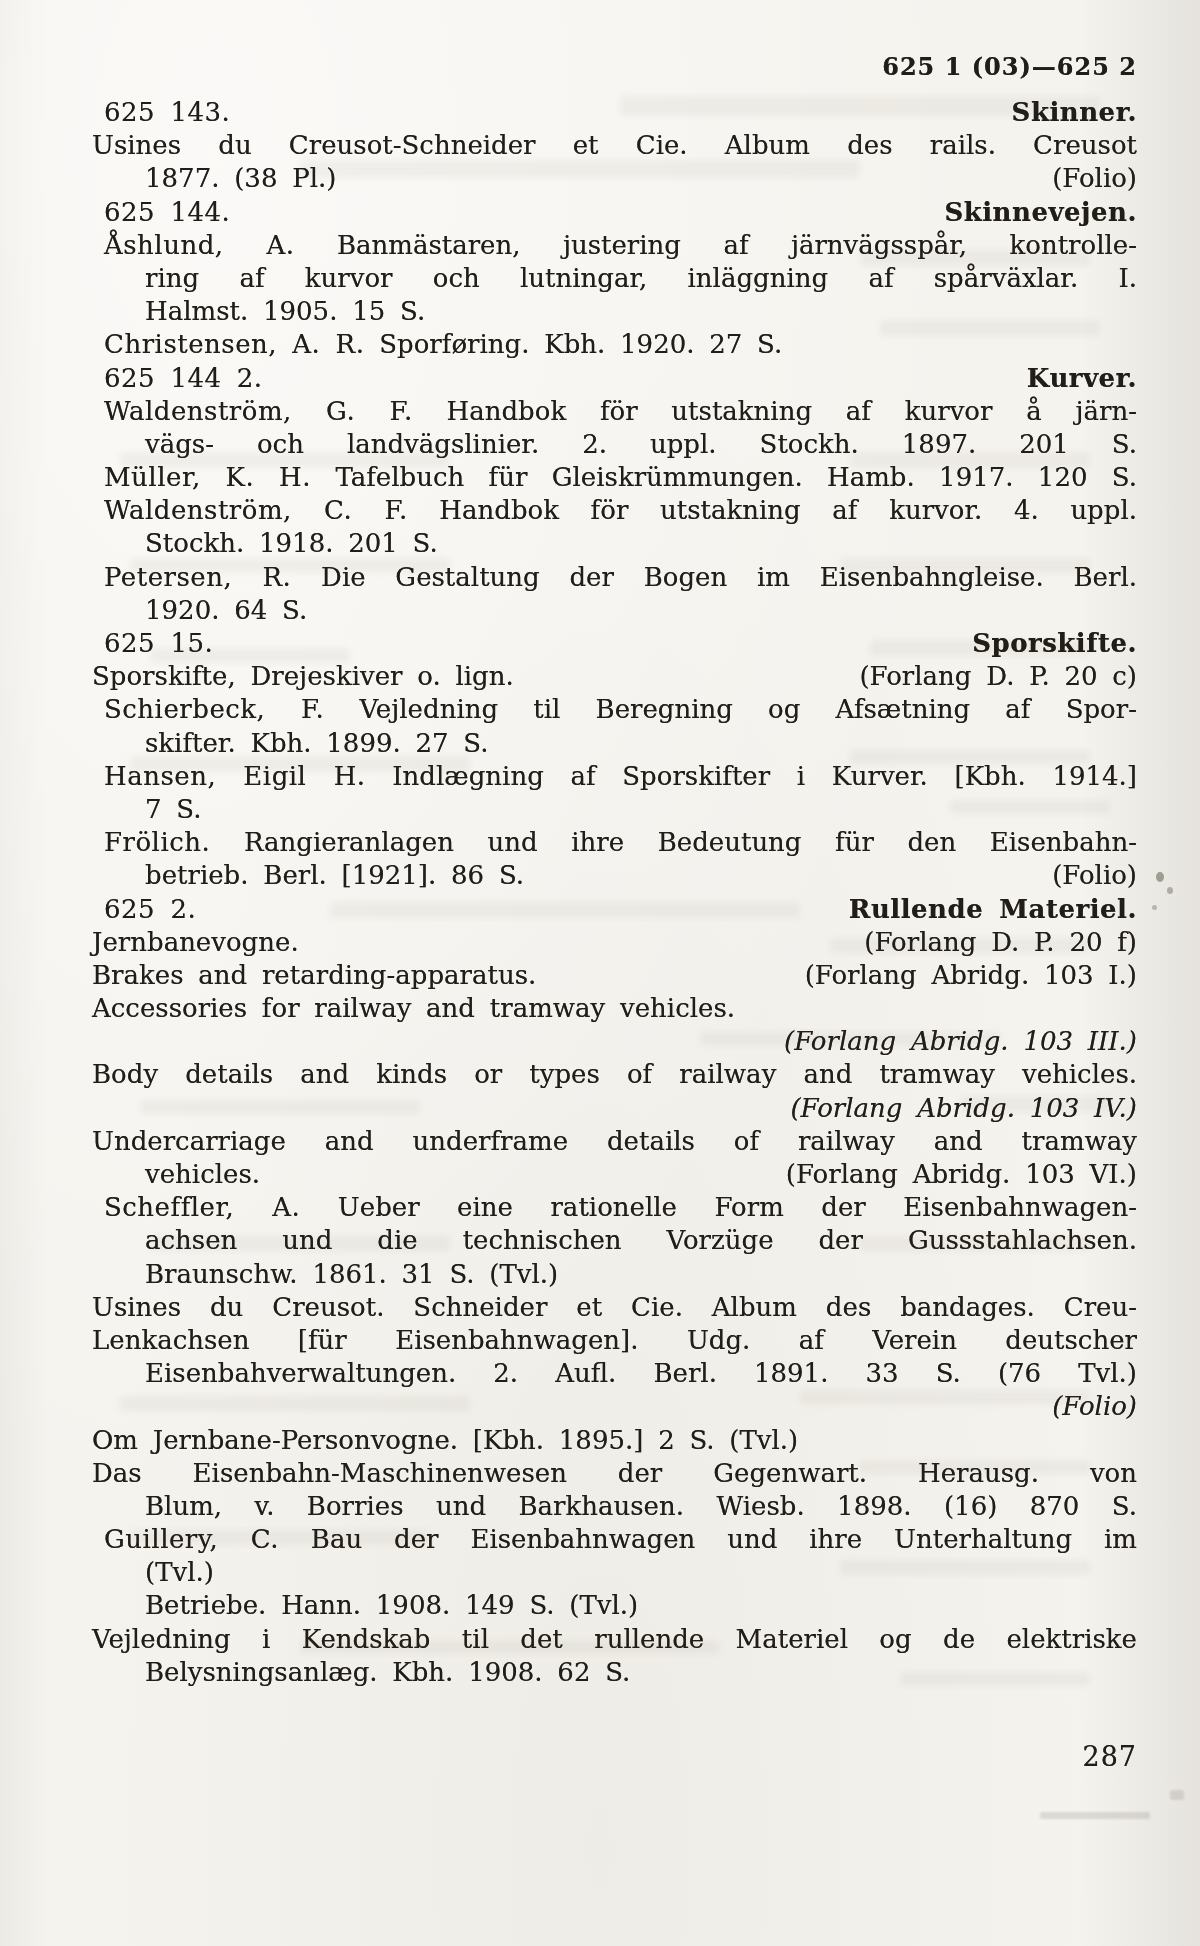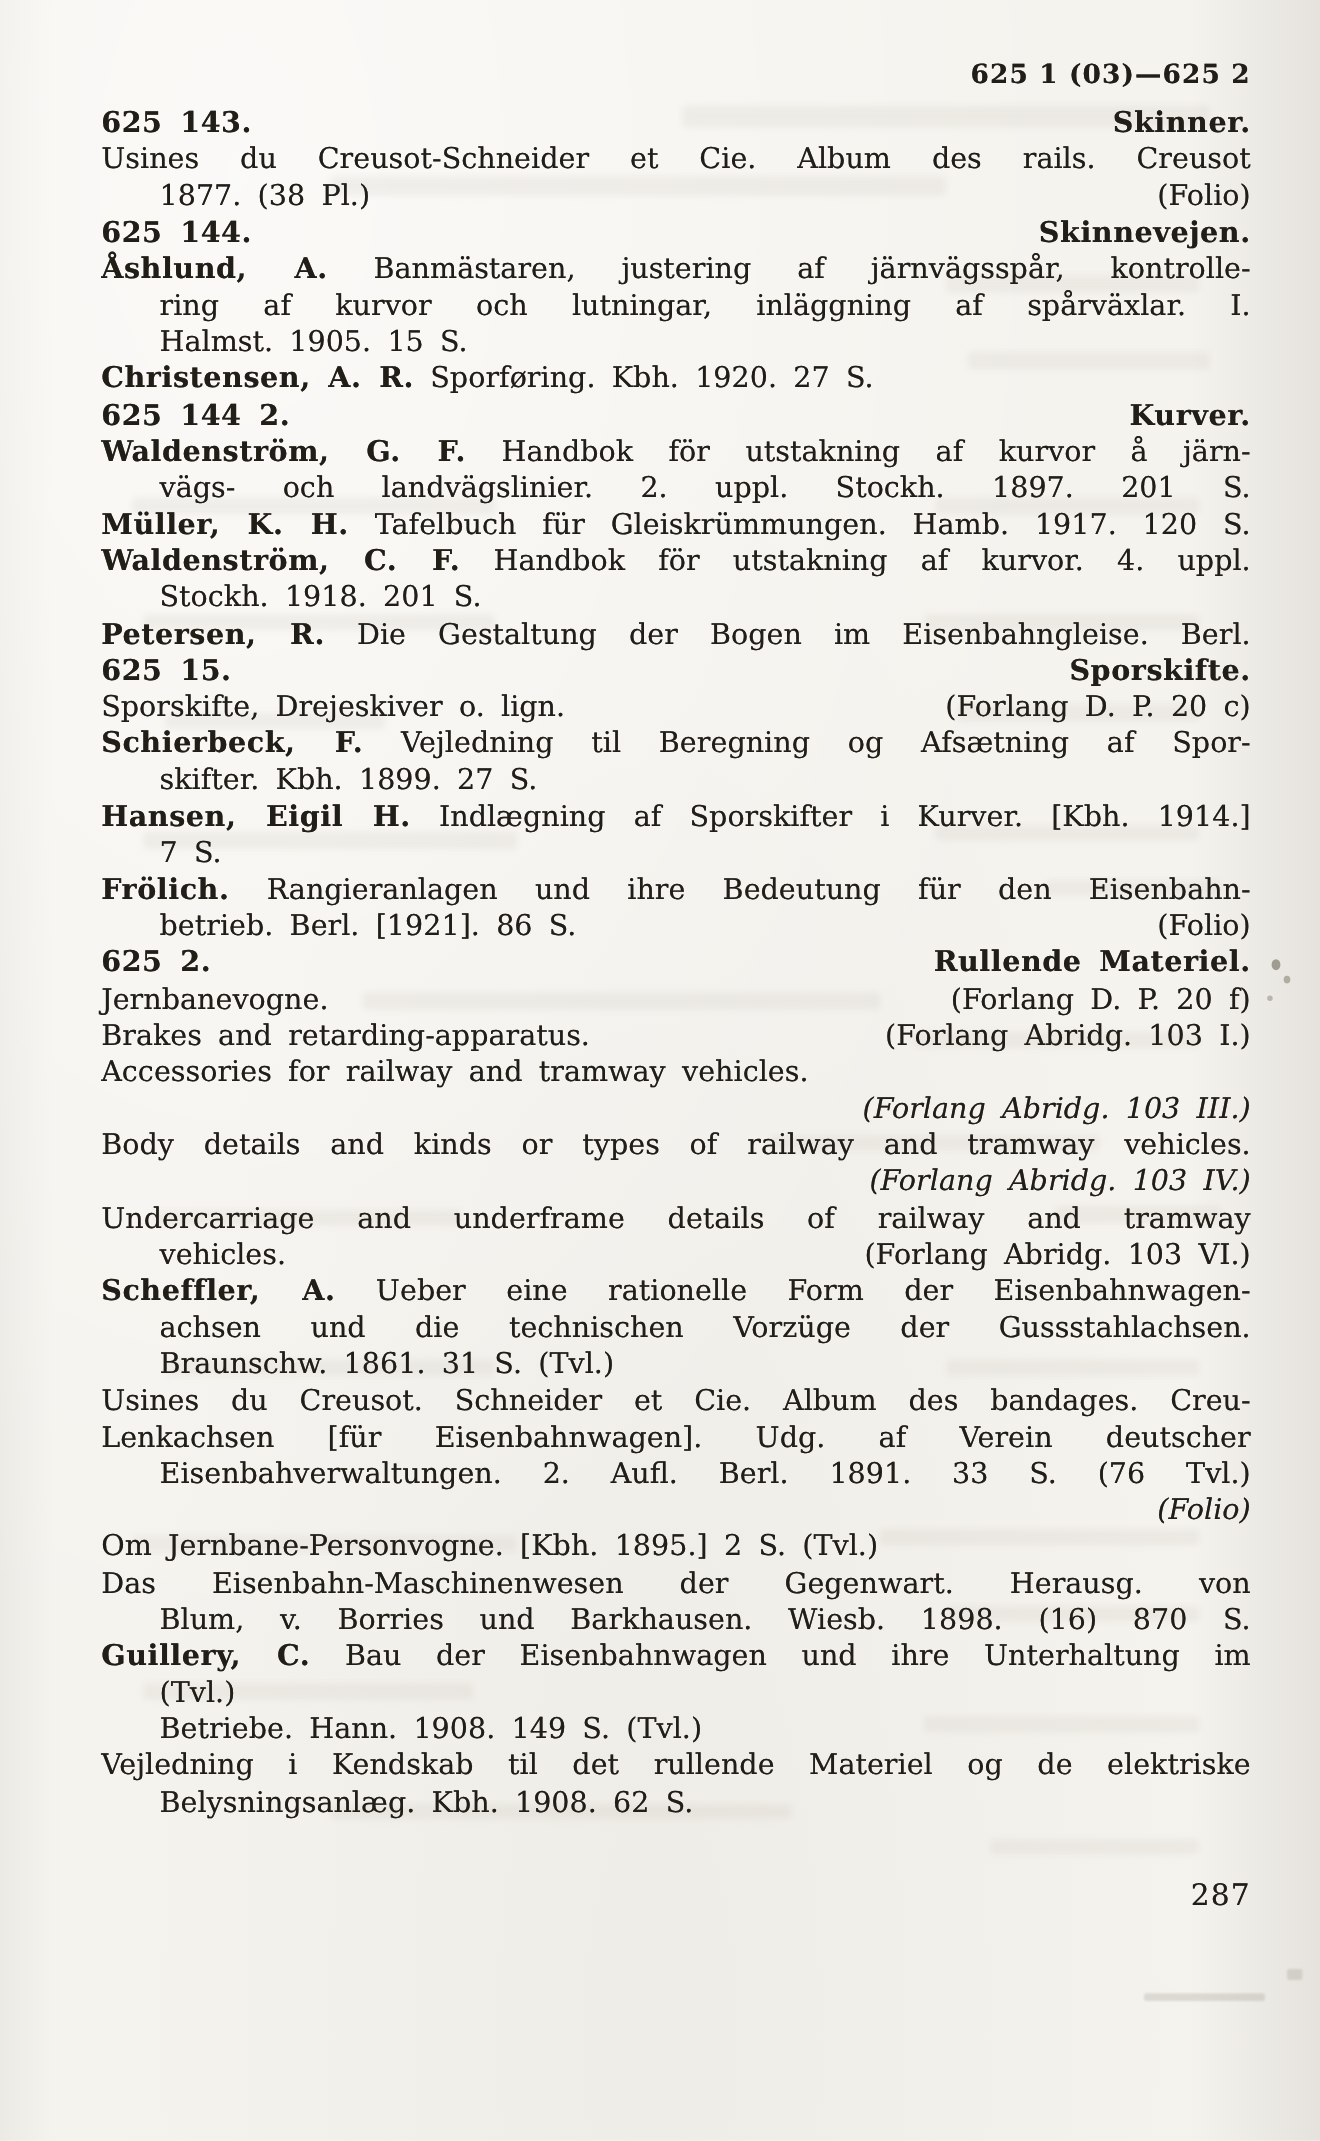--- a/index.html
+++ b/index.html
@@ -42,21 +42,21 @@
     text-align:justify;
     text-align-last:justify;
   }
   .line.ind{padding-left:53px;}
   .line.split{
     display:flex;
     justify-content:space-between;
     align-items:baseline;
   }
   .line.ronly{text-align:right;font-style:italic;}
-  .line b{font-weight:700;letter-spacing:.5px;}
+  .line b{font-weight:400;letter-spacing:.5px;margin-left:12px;}
   .right.rb{font-weight:700;letter-spacing:.5px;}
   .pg-number{
     margin-top:52px;
     text-align:right;
     font-size:27px;
     letter-spacing:1px;
     text-shadow:0 0 .55px rgba(33,30,24,.7);
   }
   
   .ghost{
@@ -135,20 +135,21 @@
       <div class="line split">
         <span class="left"><b>625 144 2.</b></span>
         <span class="right rb">Kurver.</span>
       </div>
       <div class="line just"><span class="left"><b>Waldenström, G. F.</b> Handbok för utstakning af kurvor å järn-</span></div>
       <div class="line ind just"><span class="left">vägs- och landvägslinier. 2. uppl. Stockh. 1897. 201 S.</span></div>
       <div class="line just"><span class="left"><b>Müller, K. H.</b> Tafelbuch für Gleiskrümmungen. Hamb. 1917. 120 S.</span></div>
       <div class="line just"><span class="left"><b>Waldenström, C. F.</b> Handbok för utstakning af kurvor. 4. uppl.</span></div>
       <div class="line ind"><span class="left">Stockh. 1918. 201 S.</span></div>
       <div class="line just"><span class="left"><b>Petersen, R.</b> Die Gestaltung der Bogen im Eisenbahngleise. Berl.</span></div>
+      <div class="line ind"><span class="left">1920. 64 S.</span></div>
       <div class="line split">
         <span class="left"><b>625 15.</b></span>
         <span class="right rb">Sporskifte.</span>
       </div>
       <div class="line split">
         <span class="left">Sporskifte, Drejeskiver o. lign.</span>
         <span class="right">(Forlang D. P. 20 c)</span>
       </div>
       <div class="line just"><span class="left"><b>Schierbeck, F.</b> Vejledning til Beregning og Afsætning af Spor-</span></div>
       <div class="line ind"><span class="left">skifter. Kbh. 1899. 27 S.</span></div>

